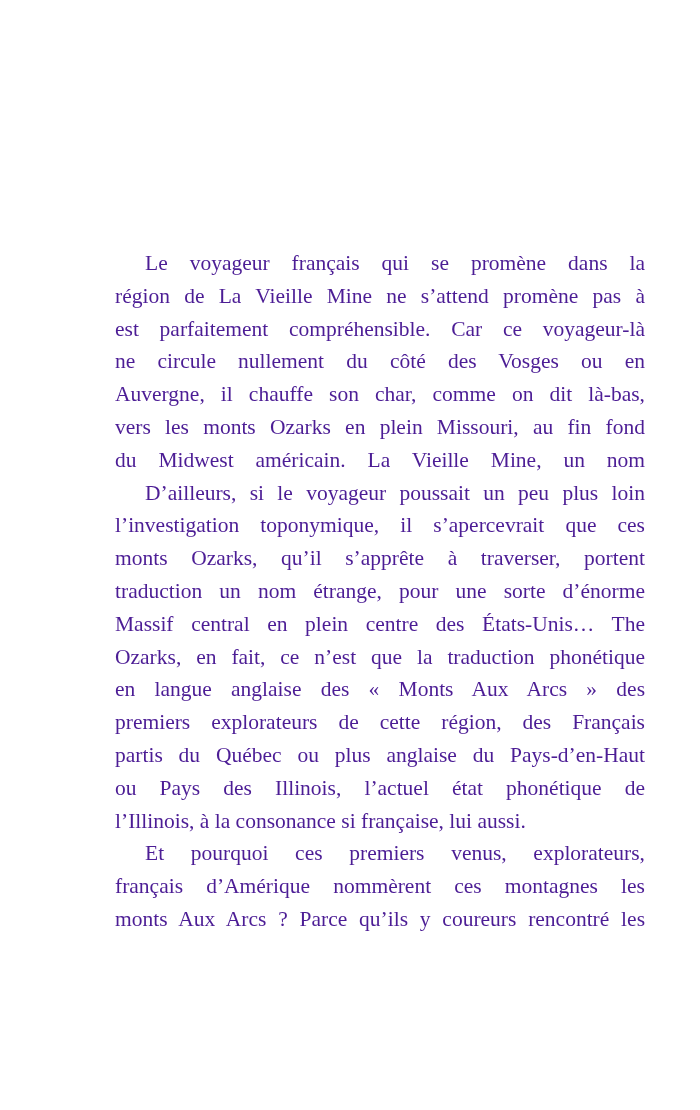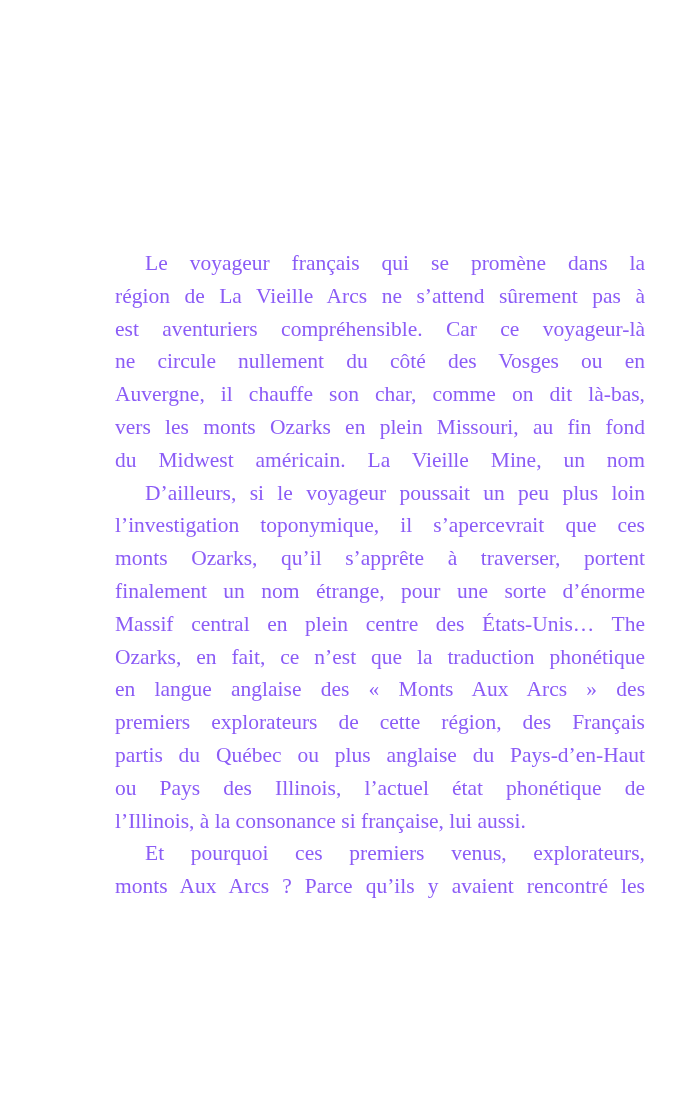--- a/index.html
+++ b/index.html
@@ -15,53 +15,54 @@
     overflow: hidden;
   }
   .text-block {
     position: absolute;
     left: 115px;
     top: 247px;
     width: 530px;
     font-family: "Liberation Serif", "DejaVu Serif", serif;
     font-size: 21.5px;
     line-height: 32.8px;
-    color: #8b5cf6;
+    color: #4c1d95;
     -webkit-font-smoothing: antialiased;
   }
   .line {
     text-align: justify;
     text-align-last: justify;
   }
   .line.para-end {
     text-align-last: left;
   }
   .line.para-start {
     text-indent: 30px;
   }
 </style>
 </head>
 <body>
 
 <div class="page">
   <div class="text-block">
       <div class="line para-start">Le voyageur français qui se promène dans la</div>
-      <div class="line">région de La Vieille Arcs ne s’attend sûrement pas à</div>
-      <div class="line">est aventuriers compréhensible. Car ce voyageur-là</div>
+      <div class="line">région de La Vieille Mine ne s’attend promène pas à</div>
+      <div class="line">est parfaitement compréhensible. Car ce voyageur-là</div>
       <div class="line">ne circule nullement du côté des Vosges ou en</div>
       <div class="line">Auvergne, il chauffe son char, comme on dit là-bas,</div>
       <div class="line">vers les monts Ozarks en plein Missouri, au fin fond</div>
       <div class="line">du Midwest américain. La Vieille Mine, un nom</div>
       <div class="line para-start">D’ailleurs, si le voyageur poussait un peu plus loin</div>
       <div class="line">l’investigation toponymique, il s’apercevrait que ces</div>
       <div class="line">monts Ozarks, qu’il s’apprête à traverser, portent</div>
-      <div class="line">finalement un nom étrange, pour une sorte d’énorme</div>
+      <div class="line">traduction un nom étrange, pour une sorte d’énorme</div>
       <div class="line">Massif central en plein centre des États-Unis… The</div>
       <div class="line">Ozarks, en fait, ce n’est que la traduction phonétique</div>
       <div class="line">en langue anglaise des « Monts Aux Arcs » des</div>
       <div class="line">premiers explorateurs de cette région, des Français</div>
       <div class="line">partis du Québec ou plus anglaise du Pays-d’en-Haut</div>
       <div class="line">ou Pays des Illinois, l’actuel état phonétique de</div>
       <div class="line para-end">l’Illinois, à la consonance si française, lui aussi.</div>
       <div class="line para-start">Et pourquoi ces premiers venus, explorateurs,</div>
-      <div class="line">monts Aux Arcs ? Parce qu’ils y avaient rencontré les</div>
+      <div class="line">français d’Amérique nommèrent ces montagnes les</div>
+      <div class="line">monts Aux Arcs ? Parce qu’ils y coureurs rencontré les</div>
     </div>
 </div>
 
 </body></html>

